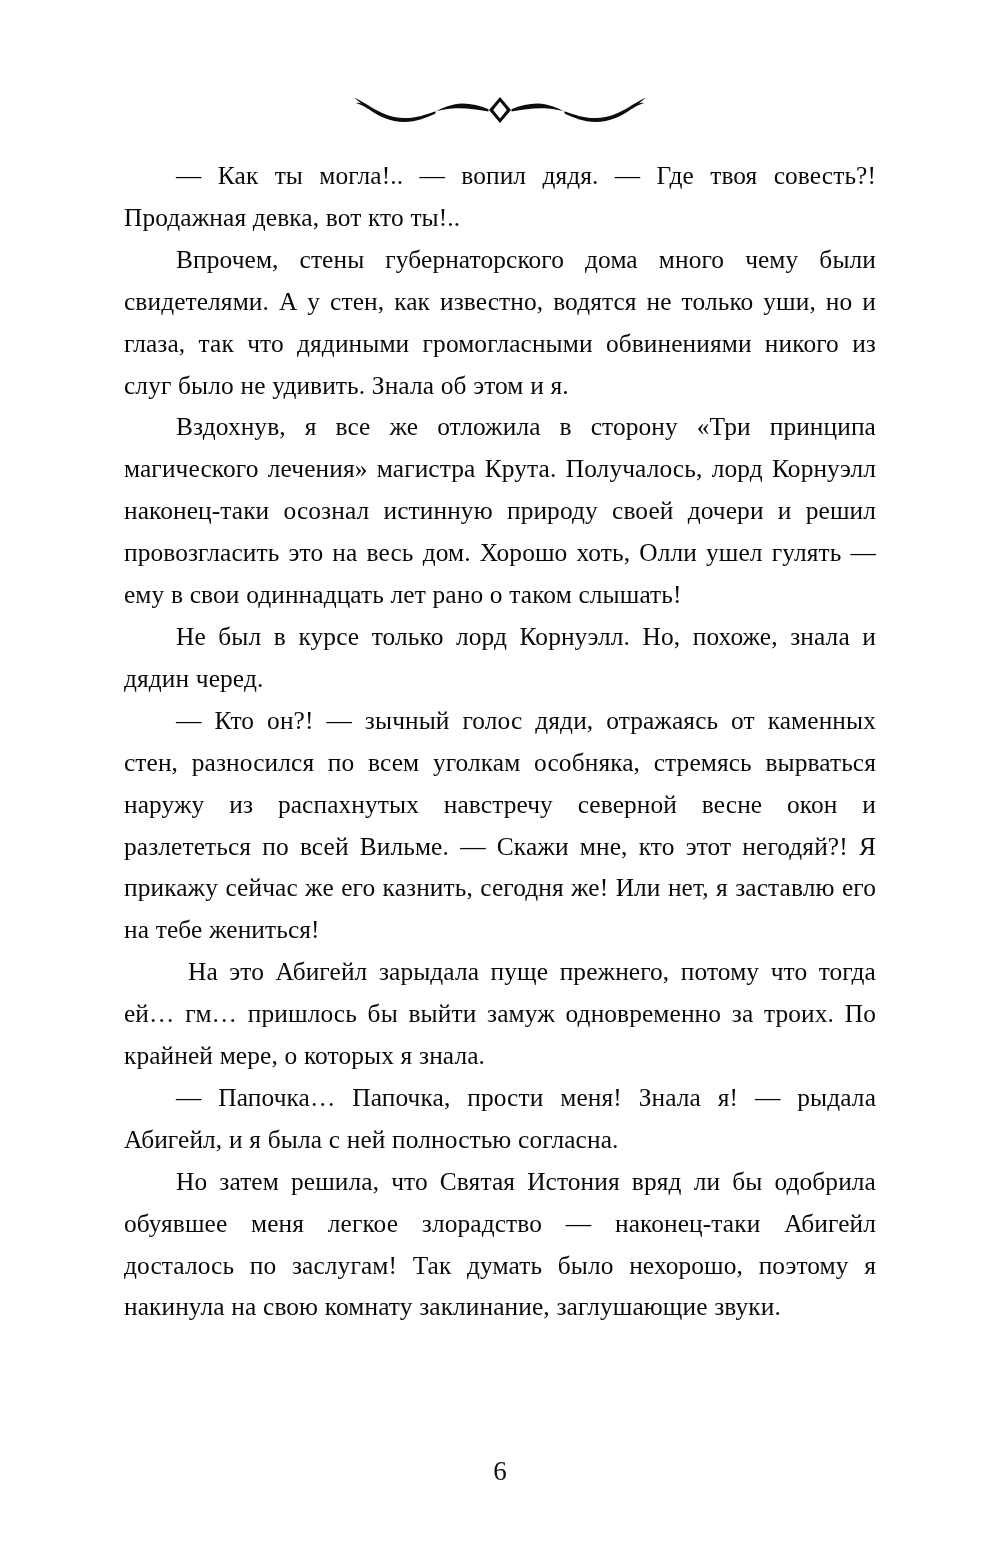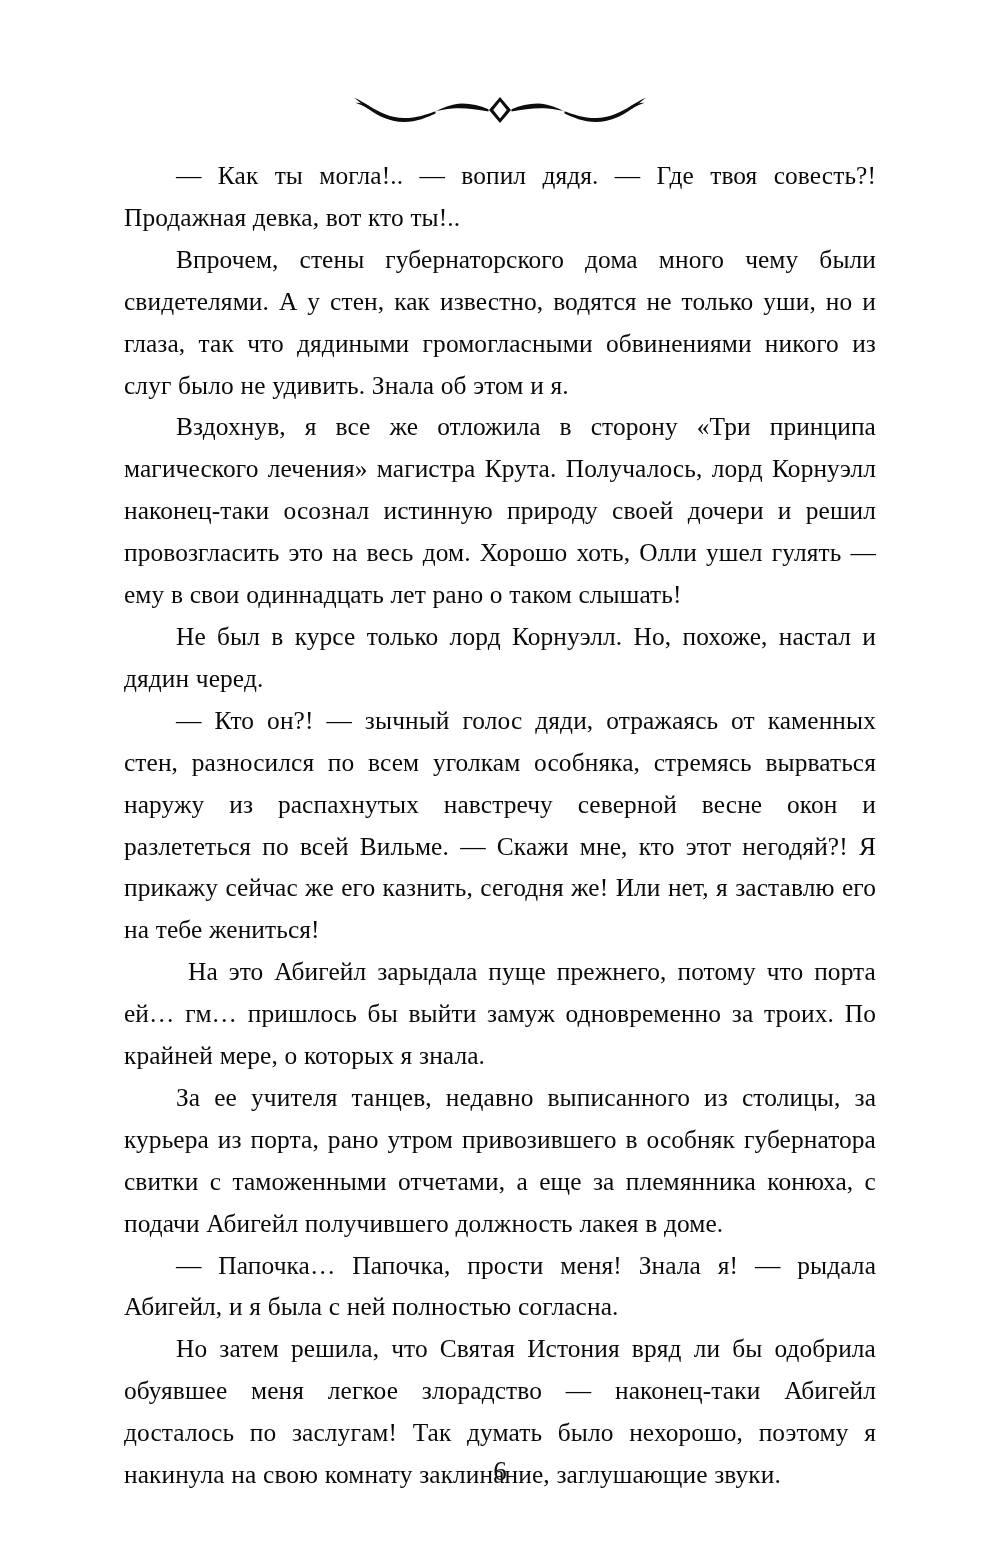--- a/index.html
+++ b/index.html
@@ -120,23 +120,22 @@
         <path d="M20 16.4 C 15 14.0, 10 12.6, 5.5 12.8
                  C 9.5 14.2, 14 16.2, 18.5 19.0 Z"></path>
       </g>
     </svg>
   </div>
 
   <div class="textblock">
     <p class="para">— Как ты могла!.. — вопил дядя. — Где твоя совесть?! Продажная девка, вот кто ты!..</p>
     <p class="para">Впрочем, стены губернаторского дома много чему были свидетелями. А у стен, как известно, водятся не только уши, но и глаза, так что дядиными громогласными обвинениями никого из слуг было не удивить. Знала об этом и я.</p>
     <p class="para">Вздохнув, я все же отложила в сторону «Три принципа магического лечения» магистра Крута. Получалось, лорд Корнуэлл наконец-таки осознал истинную природу своей дочери и решил провозгласить это на весь дом. Хорошо хоть, Олли ушел гулять — ему в свои одиннадцать лет рано о таком слышать!</p>
-    <p class="para">Не был в курсе только лорд Корнуэлл. Но, похоже, настал и дядин черед.</p>
+    <p class="para">Не был в курсе только лорд Корнуэлл. Но, похоже, знала и дядин черед.</p>
     <p class="para">— Кто он?! — зычный голос дяди, отражаясь от каменных стен, разносился по всем уголкам особняка, стремясь вырваться наружу из распахнутых навстречу северной весне окон и разлететься по всей Вильме. — Скажи мне, кто этот негодяй?! Я прикажу сейчас же его казнить, сегодня же! Или нет, я заставлю его на тебе жениться!</p>
-    <p class="para wide-indent">На это Абигейл зарыдала пуще прежнего, потому что порта ей… гм… пришлось бы выйти замуж одновременно за троих. По крайней мере, о которых я знала.</p>
-    <p class="para">За ее учителя танцев, недавно выписанного из столицы, за курьера из порта, рано утром привозившего в особняк губернатора свитки с таможенными отчетами, а еще за племянника конюха, с подачи Абигейл получившего должность лакея в доме.</p>
+    <p class="para wide-indent">На это Абигейл зарыдала пуще прежнего, потому что тогда ей… гм… пришлось бы выйти замуж одновременно за троих. По крайней мере, о которых я знала.</p>
     <p class="para">— Папочка… Папочка, прости меня! Знала я! — рыдала Абигейл, и я была с ней полностью согласна.</p>
     <p class="para">Но затем решила, что Святая Истония вряд ли бы одобрила обуявшее меня легкое злорадство — наконец-таки Абигейл досталось по заслугам! Так думать было нехорошо, поэтому я накинула на свою комнату заклинание, заглушающие звуки.</p>
   </div>
 
   <div class="folio">6</div>
 
 </div>
 
 </body></html>

